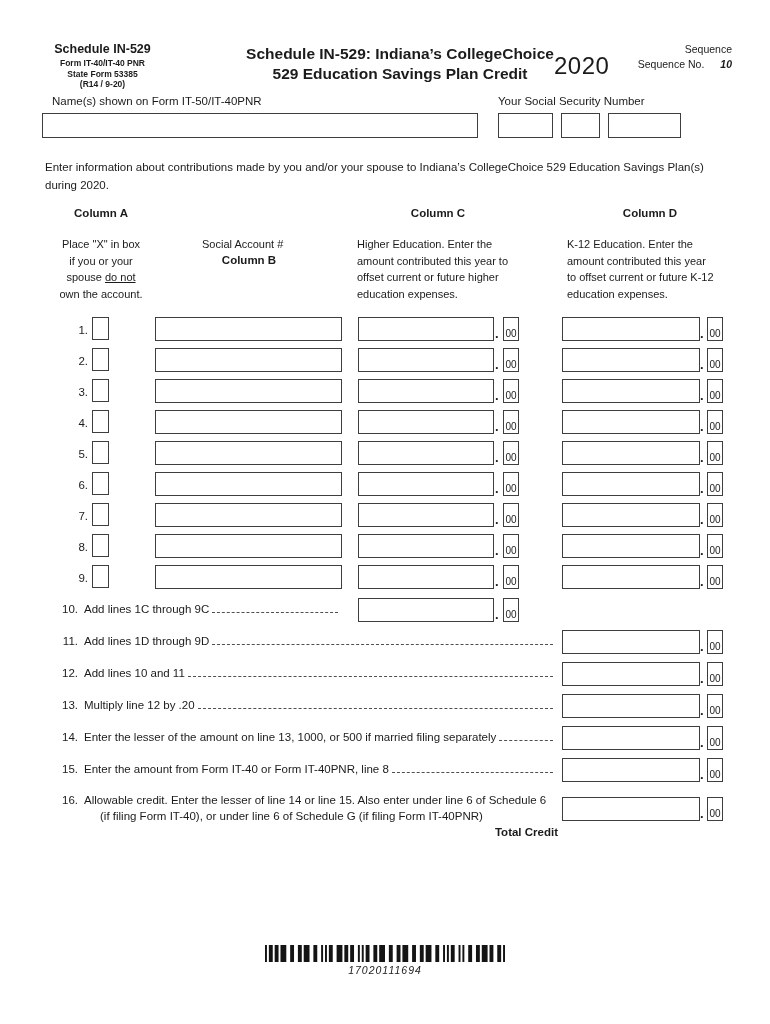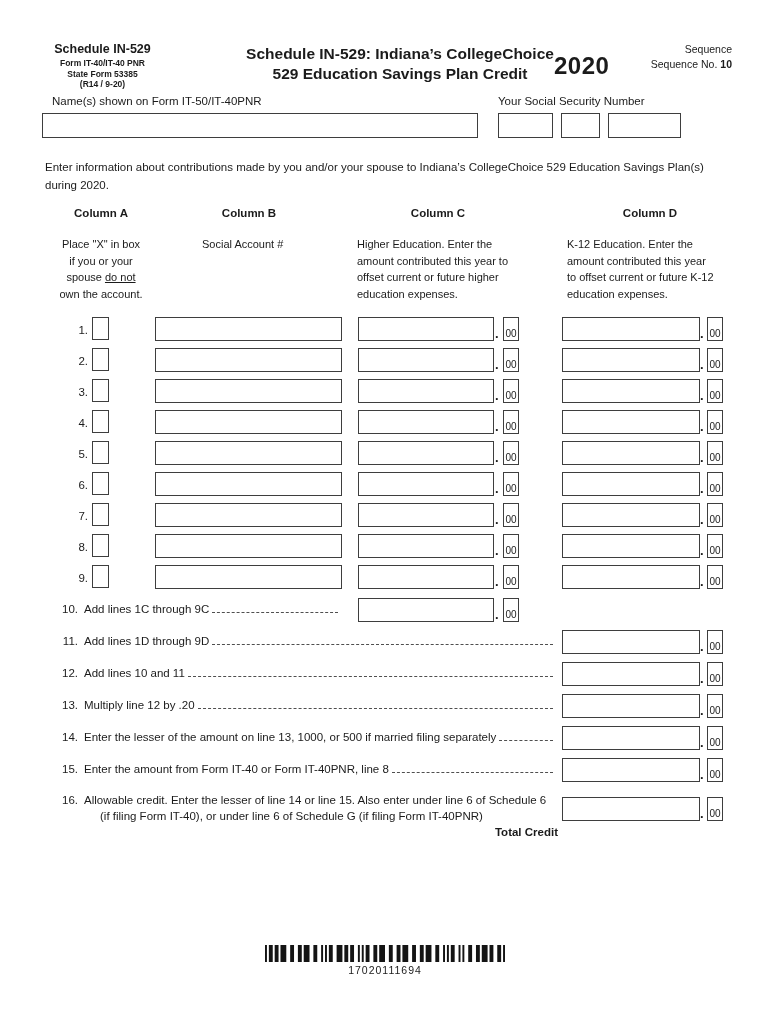--- a/index.html
+++ b/index.html
@@ -5,39 +5,39 @@
   html,body{margin:0;padding:0;background:#e8e8e8;}
   .page{position:relative;width:770px;height:1024px;background:#ffffff;margin:0 auto;
         font-family:"Liberation Sans", sans-serif;font-size:11.5px;color:#1b1b1b;overflow:hidden;}
 
   
   .hdr-left{position:absolute;left:45px;top:42px;width:115px;text-align:center;font-weight:bold;}
   .hdr-left .t1{font-size:12.5px;margin-bottom:2px;}
   .hdr-left .t2{font-size:8.5px;line-height:10.5px;}
   .hdr-center{position:absolute;left:225px;top:44px;width:350px;text-align:center;
               font-weight:bold;font-size:15.5px;line-height:19.5px;}
-  .hdr-year{position:absolute;left:554px;top:52px;font-size:24px;font-weight:bold;letter-spacing:0.5px;}
+  .hdr-year{position:absolute;left:554px;top:52px;font-size:24px;font-weight:normal;letter-spacing:0.5px;}
   .hdr-right{position:absolute;right:38px;top:42px;text-align:right;font-size:10.5px;line-height:15px;}
-  .hdr-right b{margin-left:3px;}
+  .hdr-right b{margin-left:16px;font-style:italic;}
 
   
   .lbl{position:absolute;font-size:11.5px;}
   input.box, .cents{border:1.5px solid #3e3e3e;background:#fff;box-sizing:border-box;}
   input.box{position:absolute;font:inherit;padding:0 4px;outline:none;border-radius:0;}
   .name-box{left:42px;top:113px;width:436px;height:25px;}
   .ssn1{left:498px;top:113px;width:55px;height:25px;text-align:center;}
   .ssn2{left:561px;top:113px;width:39px;height:25px;text-align:center;}
   .ssn3{left:608px;top:113px;width:73px;height:25px;text-align:center;}
 
   
   .intro{position:absolute;left:45px;top:158px;line-height:18px;white-space:nowrap;}
 
   
   .colhead{position:absolute;top:207px;font-weight:bold;text-align:center;width:112px;}
-  .cA{left:45px;} .cB{left:193px;} .cC{left:382px;} .cD{left:594px;}
+  .cA{left:45px;} .cB{left:193px;margin-top:47px;} .cC{left:382px;} .cD{left:594px;}
   .desc{position:absolute;top:236px;font-size:11px;line-height:16.5px;white-space:nowrap;}
   .dA{left:45px;width:112px;text-align:center;}
   .dB{left:202px;}
   .dC{left:357px;}
   .dD{left:567px;}
   .uline{text-decoration:underline;}
 
   
   .crow{position:absolute;left:0;width:770px;height:25px;}
   .rnum{position:absolute;left:48px;top:7px;width:40px;text-align:right;}
@@ -62,21 +62,21 @@
   .l16text{position:absolute;left:48px;top:0;width:510px;line-height:16px;}
   .l16row1{display:flex;}
   .l16row1 .cnum{flex:0 0 30px;}
   .l16row2{display:flex;margin-left:52px;flex-direction:column;}
   .l16row2 b{margin-left:auto;}
 
   
   .barcode{position:absolute;left:265px;top:945px;width:240px;height:17px;}
   .barcode svg{display:block;width:240px;height:17px;}
   .bcnum{position:absolute;left:265px;top:964px;width:240px;text-align:center;
-         font-size:10.5px;letter-spacing:1px;}
+         font-size:10.5px;letter-spacing:1px;font-style:italic;}
 </style>
 </head>
 <body>
 
 <div class="page">
 
   <div class="hdr-left">
     <div class="t1">Schedule IN-529</div>
     <div class="t2">Form IT-40/IT-40 PNR</div>
     <div class="t2">State Form 53385</div>

